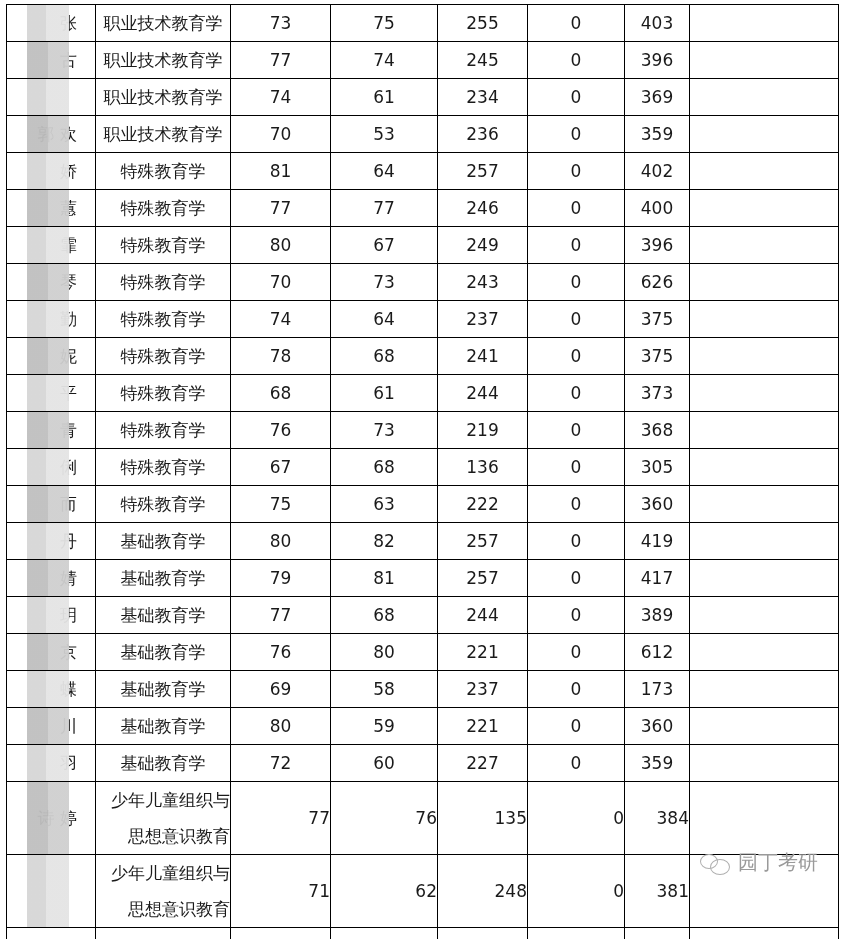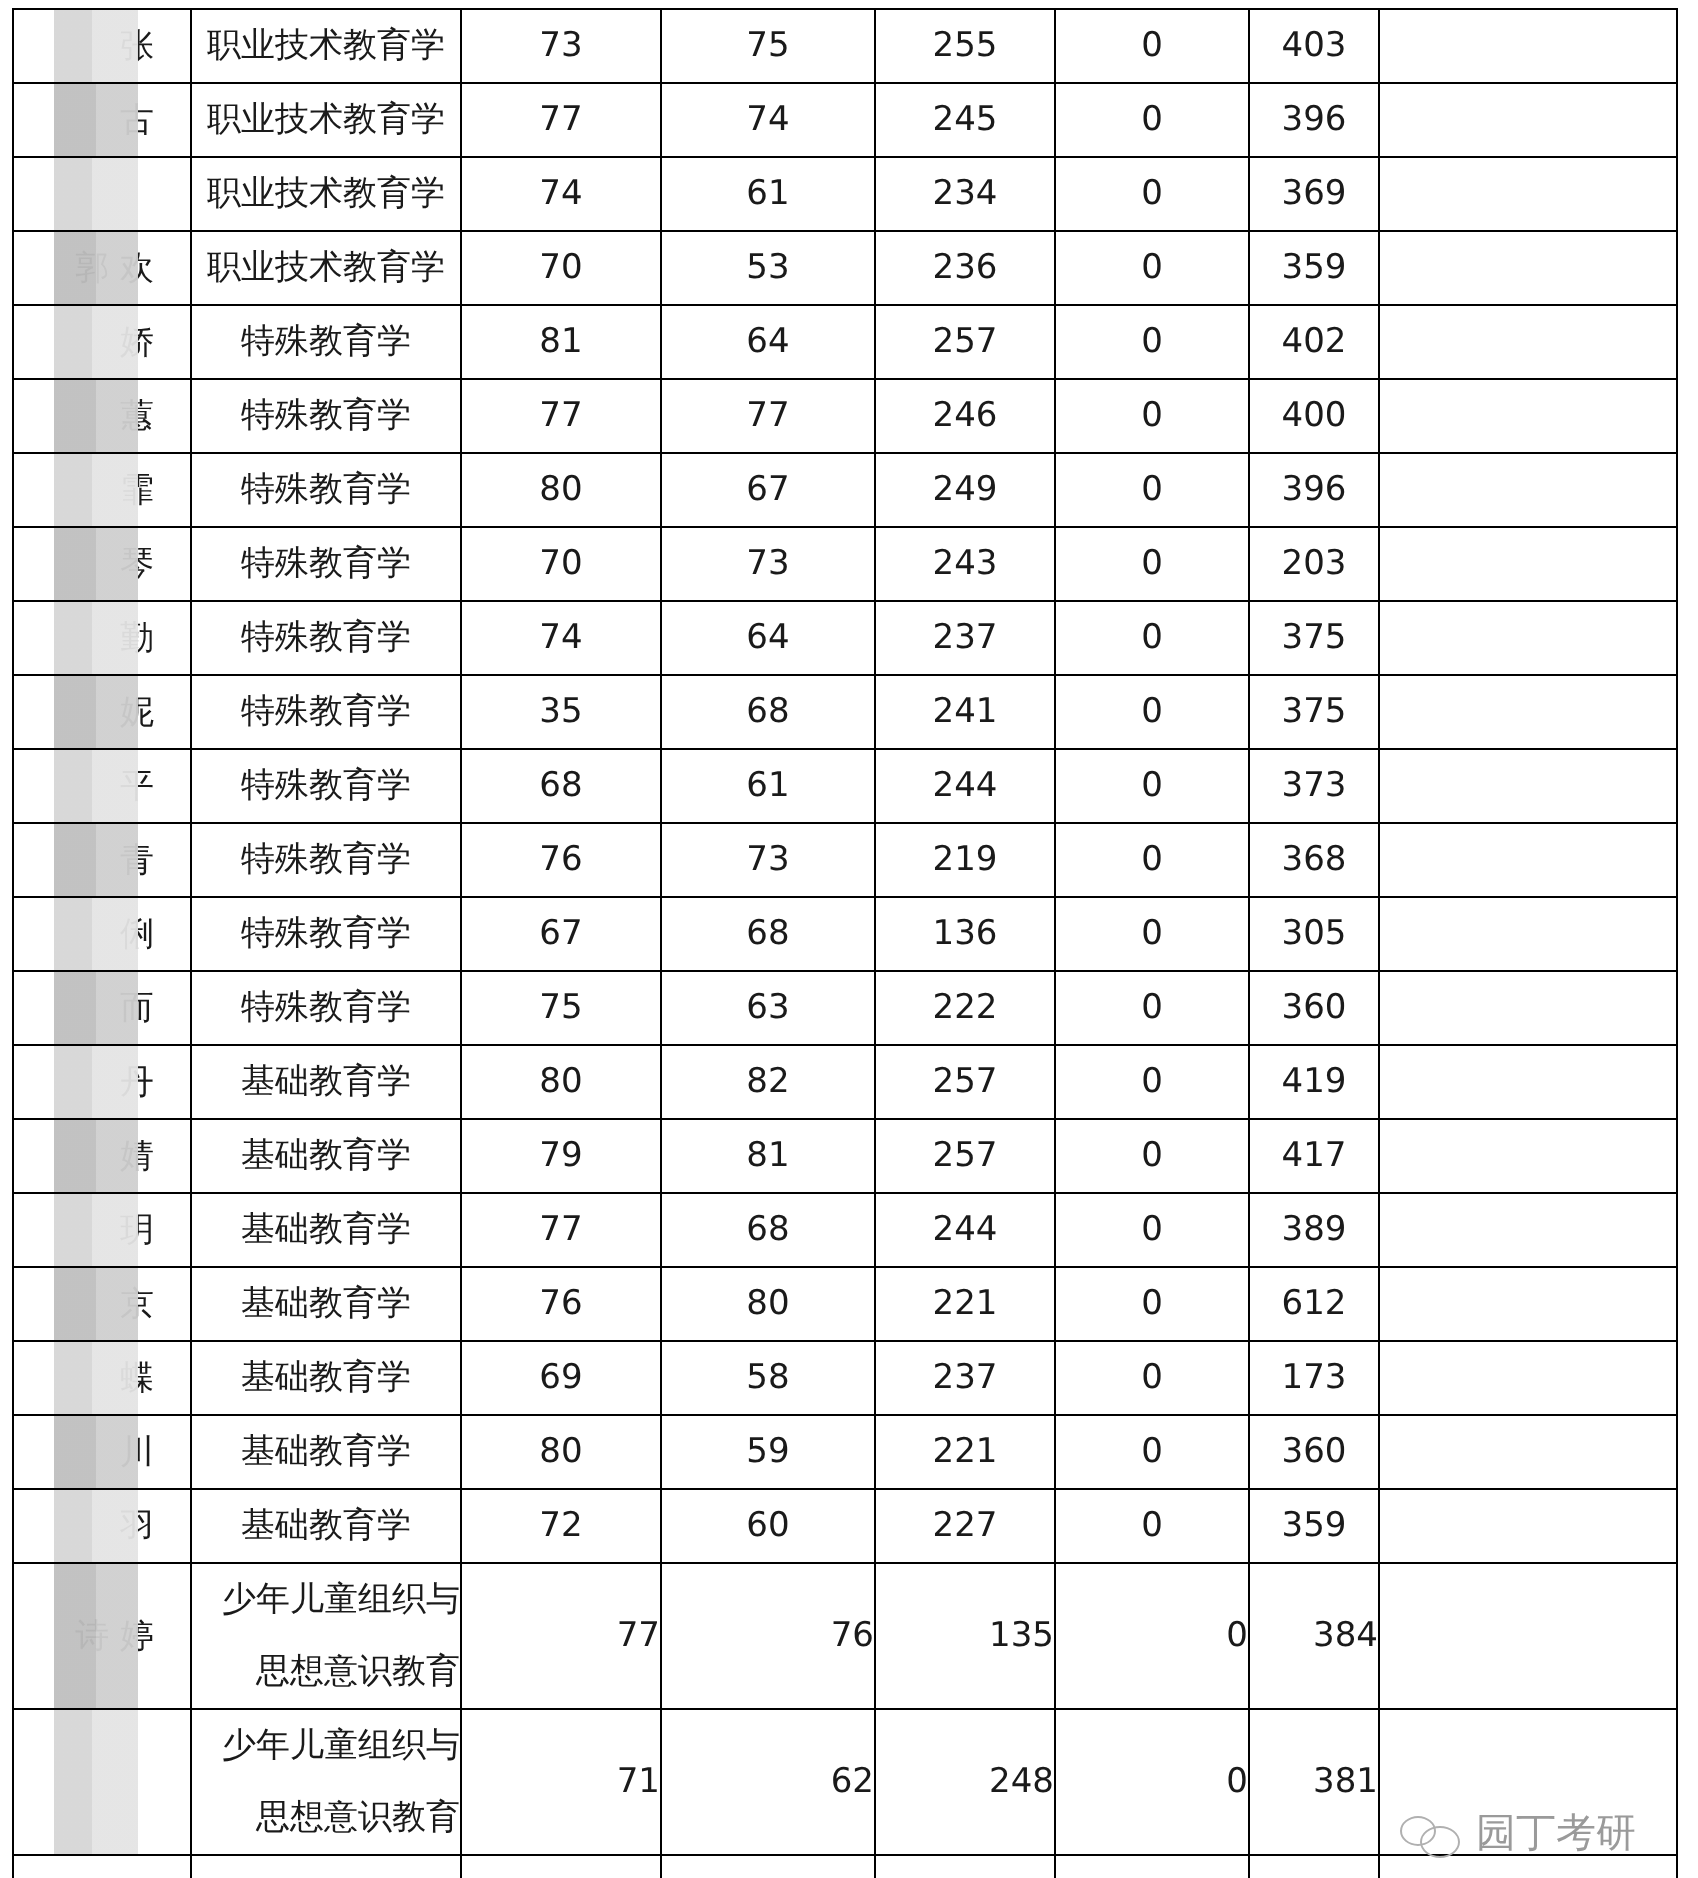--- a/index.html
+++ b/index.html
@@ -10,21 +10,21 @@
   td { border: 1.5px solid #000; text-align: center; vertical-align: middle;
        font-size: 17px; padding: 0; height: 35px; white-space: nowrap; overflow: hidden; }
   tr.tall td { height: 71px; text-align: right; }
   tr.partial td { height: 30px; }
   td.major { font-size: 17px; line-height: 36px; white-space: normal; }
   td.name { position: relative; text-align: left; }
   .name-text { position: absolute; right: 18px; top: 50%; transform: translateY(-50%); }
   .mosaic { position: absolute; left: 20px; top: 0; bottom: 0; width: 42px;
             background: linear-gradient(90deg, #d6d6d6 0 45%, #e4e4e4 45% 100%); opacity: 0.95; }
   .mosaic.dark { background: linear-gradient(90deg, #bfbfbf 0 50%, #cfcfcf 50% 100%); }
-  .watermark { position: absolute; left: 700px; top: 903px; display: flex; align-items: center;
+  .watermark { position: absolute; left: 700px; top: 849px; display: flex; align-items: center;
                gap: 8px; color: #9a9a9a; font-size: 20px; }
   .wm-icon { width: 30px; height: 22px; position: relative; }
   .wm-icon span { position: absolute; border: 1.5px solid #b0b0b0; border-radius: 50%; }
 </style>
 </head>
 <body>
 
 <div class="table-wrap">
   <table>
     <colgroup>
@@ -132,21 +132,21 @@
         <tr>
           <td class="name">
             <span class="name-text">琴</span>
             <div class="mosaic dark"></div>
           </td>
           <td class="major">特殊教育学</td>
           <td>70</td>
           <td>73</td>
           <td>243</td>
           <td>0</td>
-          <td>203</td>
+          <td>626</td>
           <td></td>
         </tr>
         <tr>
           <td class="name">
             <span class="name-text">勤</span>
             <div class="mosaic"></div>
           </td>
           <td class="major">特殊教育学</td>
           <td>74</td>
           <td>64</td>
@@ -154,21 +154,21 @@
           <td>0</td>
           <td>375</td>
           <td></td>
         </tr>
         <tr>
           <td class="name">
             <span class="name-text">妮</span>
             <div class="mosaic dark"></div>
           </td>
           <td class="major">特殊教育学</td>
-          <td>35</td>
+          <td>78</td>
           <td>68</td>
           <td>241</td>
           <td>0</td>
           <td>375</td>
           <td></td>
         </tr>
         <tr>
           <td class="name">
             <span class="name-text">平</span>
             <div class="mosaic"></div>

